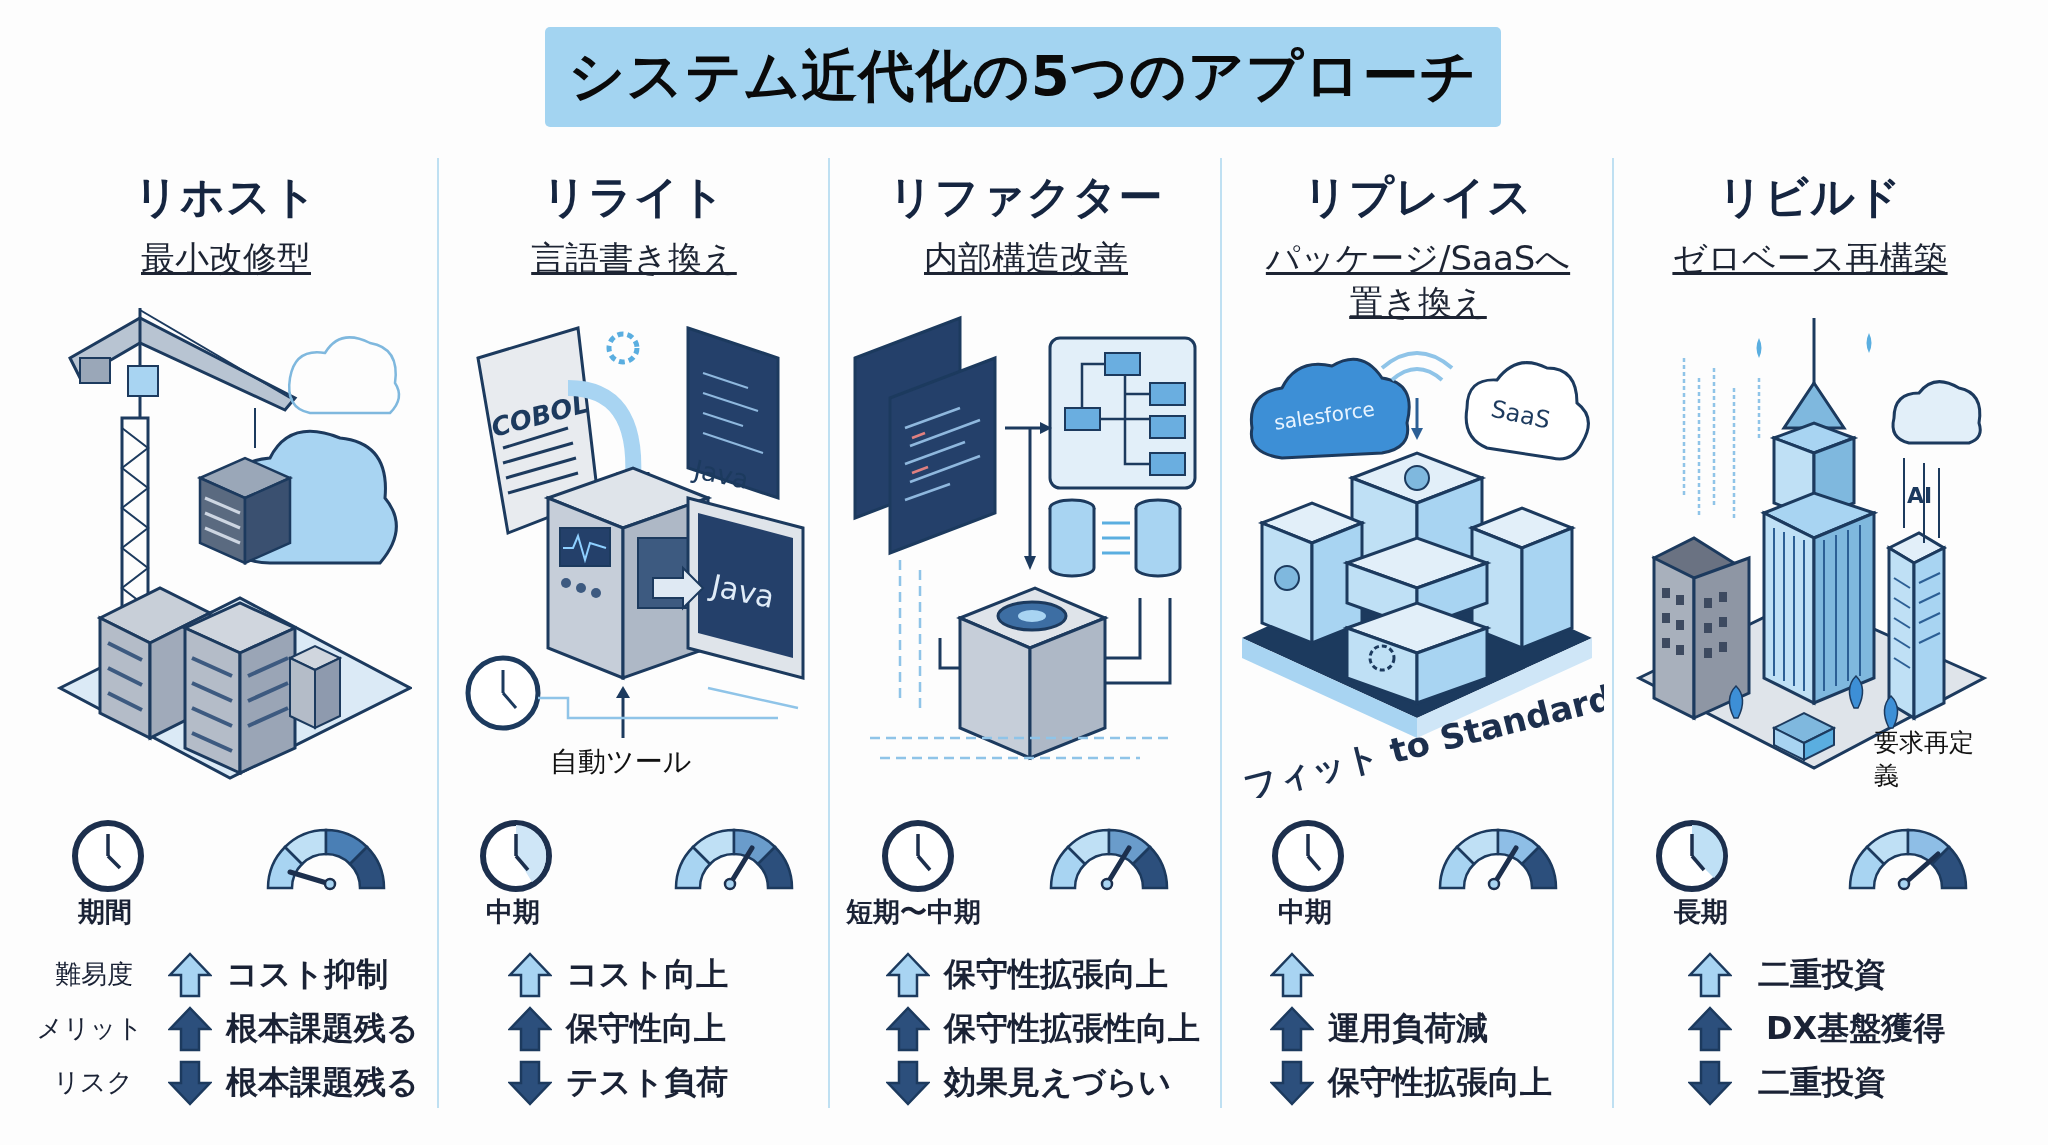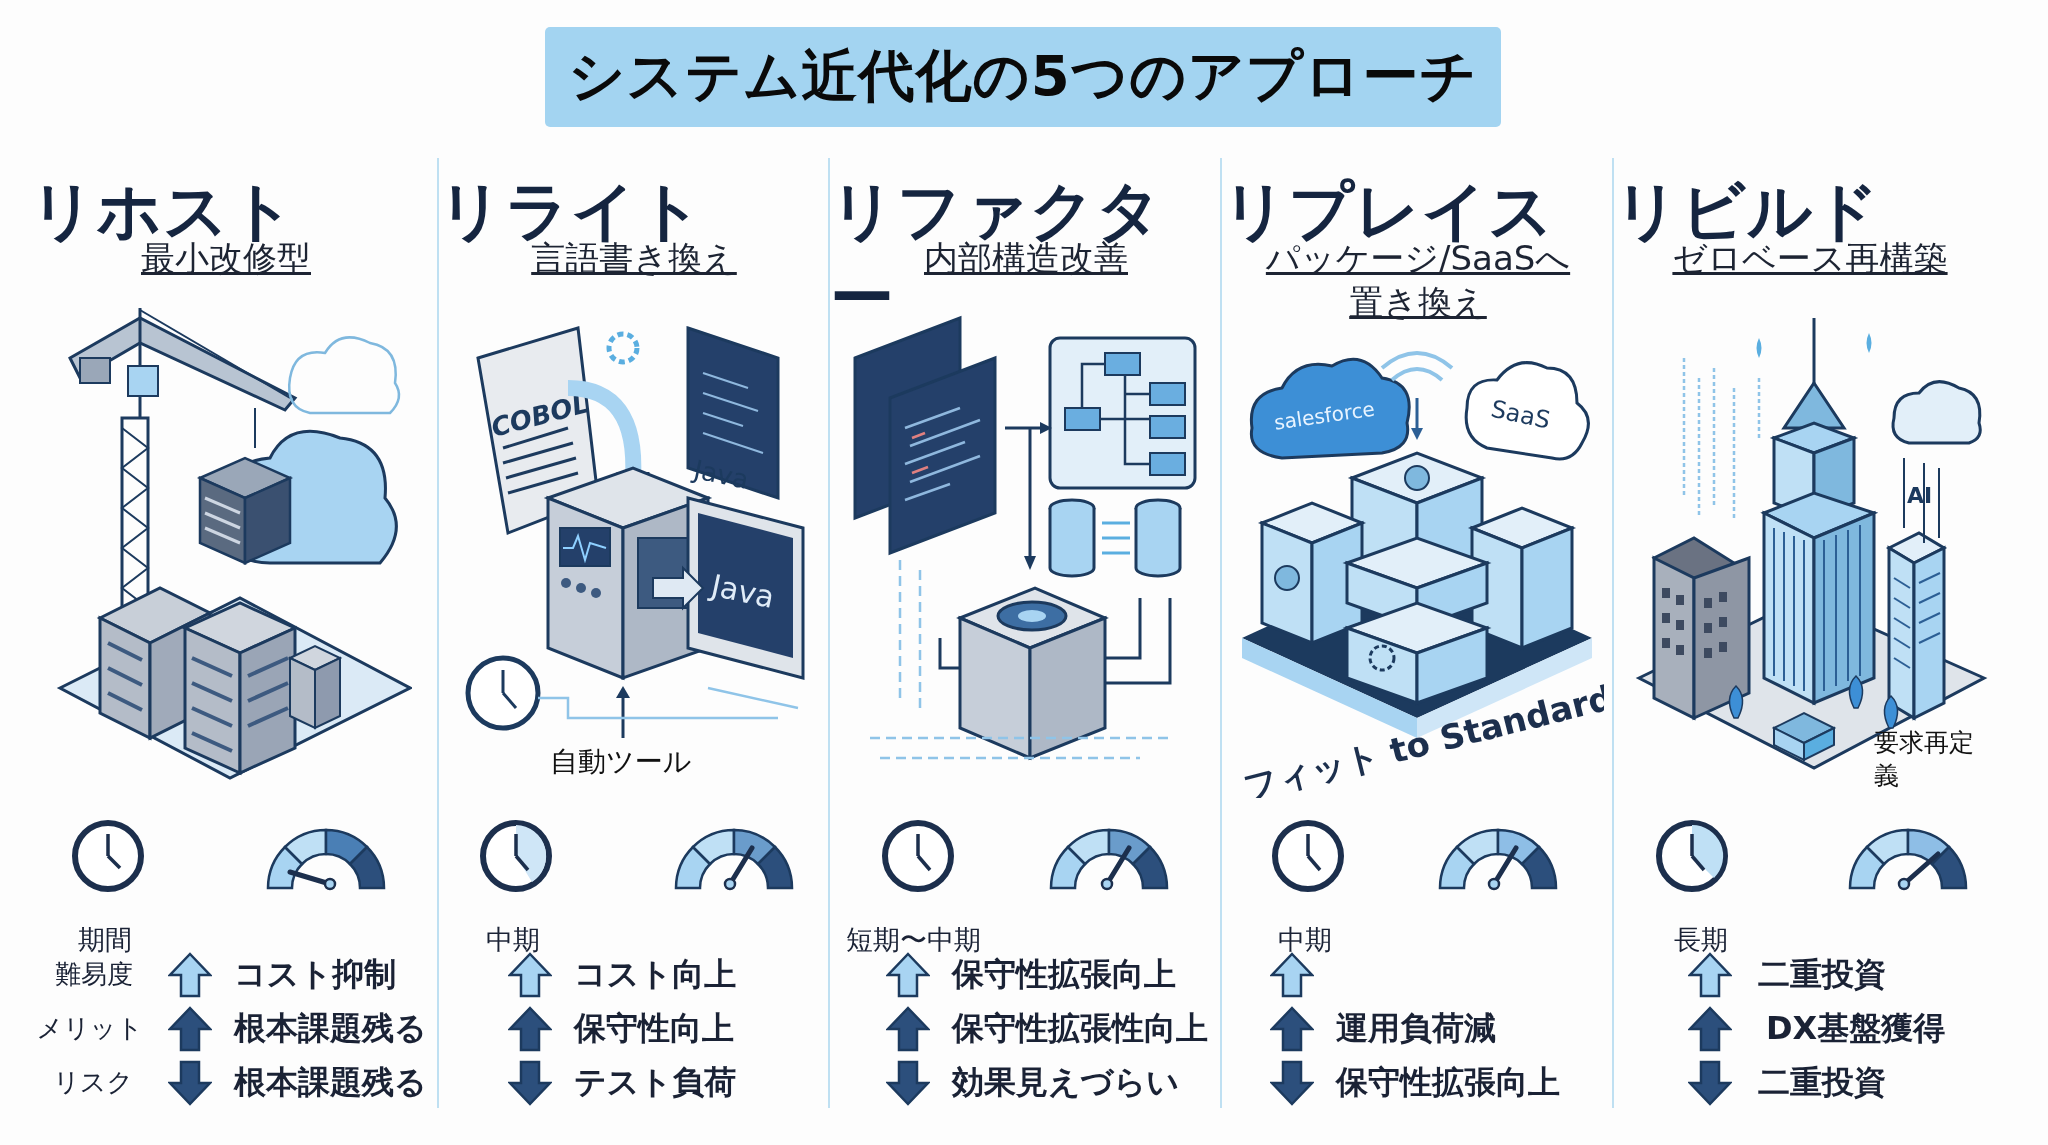--- a/index.html
+++ b/index.html
@@ -10,42 +10,42 @@
     position: absolute; left: 545px; top: 27px; width: 956px; height: 100px;
     background: #a3d4f1; border-radius: 5px;
     display: flex; align-items: center; justify-content: center;
   }
   .title-text { font-size: 56px; font-weight: bold; color: #0a0a0a; letter-spacing: 1px; }
 
   .divider { position: absolute; top: 158px; width: 2px; height: 950px; background: #bfe0f2; }
 
   .col { position: absolute; top: 158px; width: 392px; height: 960px; }
   .col-name {
-    position: absolute; top: 10px; left: 0; width: 100%; text-align: left;
-    font-size: 64px; font-weight: bold; color: #152540; letter-spacing: 1px;
+    position: absolute; top: 10px; left: 0; width: 100%; text-align: center;
+    font-size: 44px; font-weight: bold; color: #152540; letter-spacing: 1px;
   }
   .col-sub {
     position: absolute; top: 78px; left: 0; width: 100%; text-align: center;
     font-size: 34px; color: #1d2433; line-height: 44px; white-space: pre-line; text-decoration: underline;
   }
 
   .illus { position: absolute; left: 10px; top: 140px; width: 372px; height: 500px; }
   .illus svg { width: 100%; height: 100%; }
   .illus-label { position: absolute; font-size: 28px; color: #111; font-weight: normal; }
 
   .metrics { position: absolute; top: 660px; left: 0; width: 100%; height: 120px; }
   .clock { position: absolute; top: 0; width: 76px; height: 76px; }
   .gauge { position: absolute; top: 4px; width: 128px; height: 72px; }
-  .period { position: absolute; top: 104px; font-size: 27px; font-weight: normal; color: #1a2235; }
+  .period { position: absolute; top: 76px; font-size: 27px; font-weight: bold; color: #1a2235; }
 
   .rows { position: absolute; top: 793px; left: 0; width: 100%; }
   .row { position: absolute; height: 48px; display: flex; align-items: center; }
   .row-label { position: absolute; font-size: 26px; color: #1a2235; text-align: right; }
   .arrow { width: 44px; height: 48px; }
-  .row-text { font-size: 32px; font-weight: bold; color: #1a2235; margin-left: 22px; white-space: nowrap; }
+  .row-text { font-size: 32px; font-weight: bold; color: #1a2235; margin-left: 14px; white-space: nowrap; }
 </style>
 </head>
 <body>
 
 <div class="title-box">
   <span class="title-text">システム近代化の5つのアプローチ</span>
 </div>
 
 <div class="divider" style="left:437px"></div>
 <div class="divider" style="left:828px"></div>

